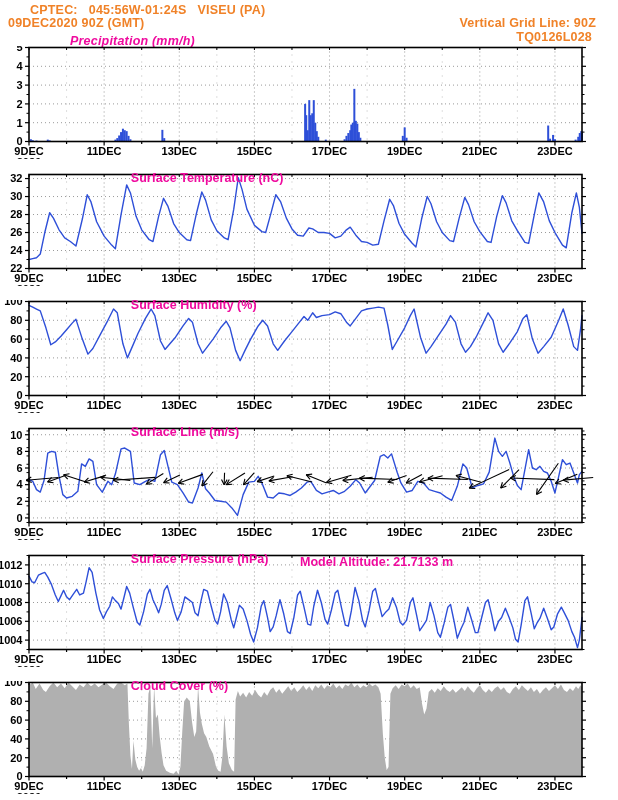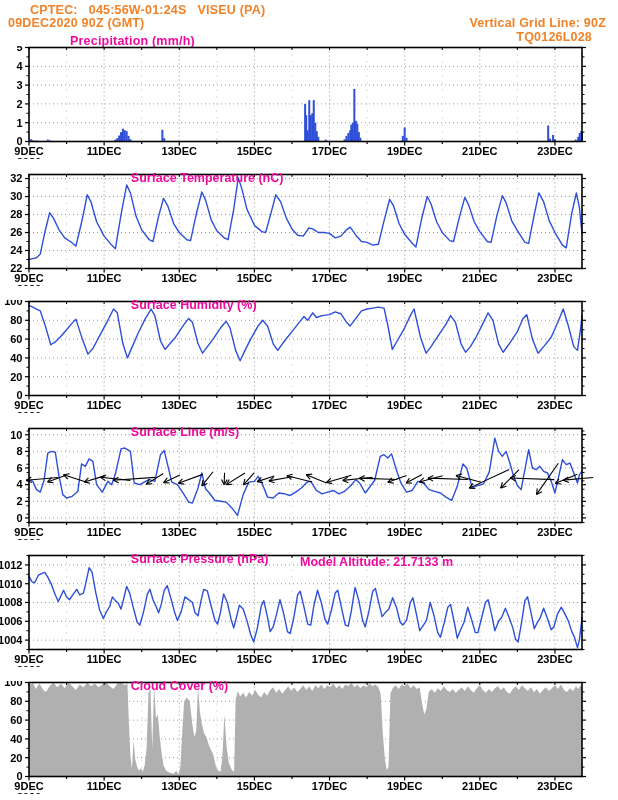--- a/index.html
+++ b/index.html
@@ -13,22 +13,22 @@
   .title-row .t{margin-left:110px;}
   .title-row .sub{position:absolute;left:300px;top:16px;}
   svg.plot{display:block;}
 </style>
 </head>
 <body>
 
 <div class="screen">
   <div class="hdr orange" style="left:30px;top:3px;">CPTEC:   045:56W-01:24S   VISEU (PA)</div>
   <div class="hdr orange" style="left:8px;top:16px;">09DEC2020 90Z (GMT)</div>
-  <div class="hdr orange" style="right:12px;top:16px;">Vertical Grid Line: 90Z</div>
-  <div class="hdr magenta" style="left:70px;top:34px;">Precipitation (mm/h)</div>
+  <div class="hdr orange" style="right:22px;top:16px;">Vertical Grid Line: 90Z</div>
+  <div class="hdr magenta" style="left:70px;top:34px;font-style:italic;">Precipitation (mm/h)</div>
   <div class="hdr orange" style="right:26px;top:30px;">TQ0126L028</div>
 
   <div class="panels">
     <svg class="plot" width="618" height="113">
         <line x1="29" y1="95.5" x2="582" y2="95.5" stroke="#9a9a9a" stroke-width="1" stroke-dasharray="1 3"></line>
         <line x1="29" y1="76.7" x2="582" y2="76.7" stroke="#9a9a9a" stroke-width="1" stroke-dasharray="1 3"></line>
         <line x1="29" y1="57.9" x2="582" y2="57.9" stroke="#9a9a9a" stroke-width="1" stroke-dasharray="1 3"></line>
         <line x1="29" y1="39.1" x2="582" y2="39.1" stroke="#9a9a9a" stroke-width="1" stroke-dasharray="1 3"></line>
         <line x1="29" y1="20.3" x2="582" y2="20.3" stroke="#9a9a9a" stroke-width="1" stroke-dasharray="1 3"></line>
         <line x1="29" y1="1.5" x2="582" y2="1.5" stroke="#9a9a9a" stroke-width="1" stroke-dasharray="1 3"></line>

